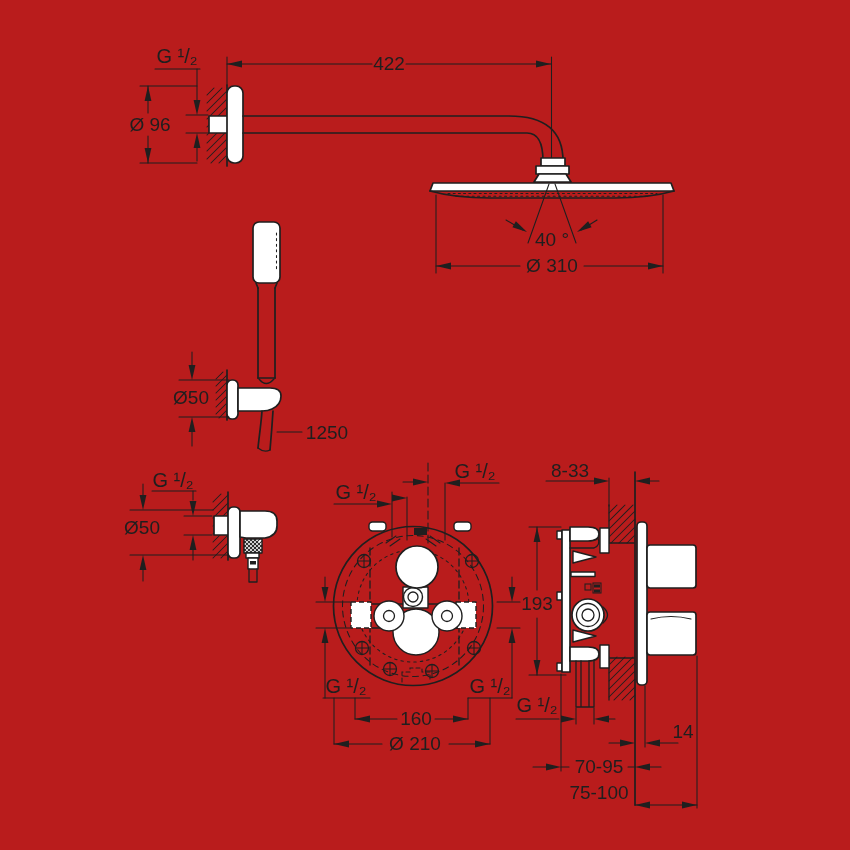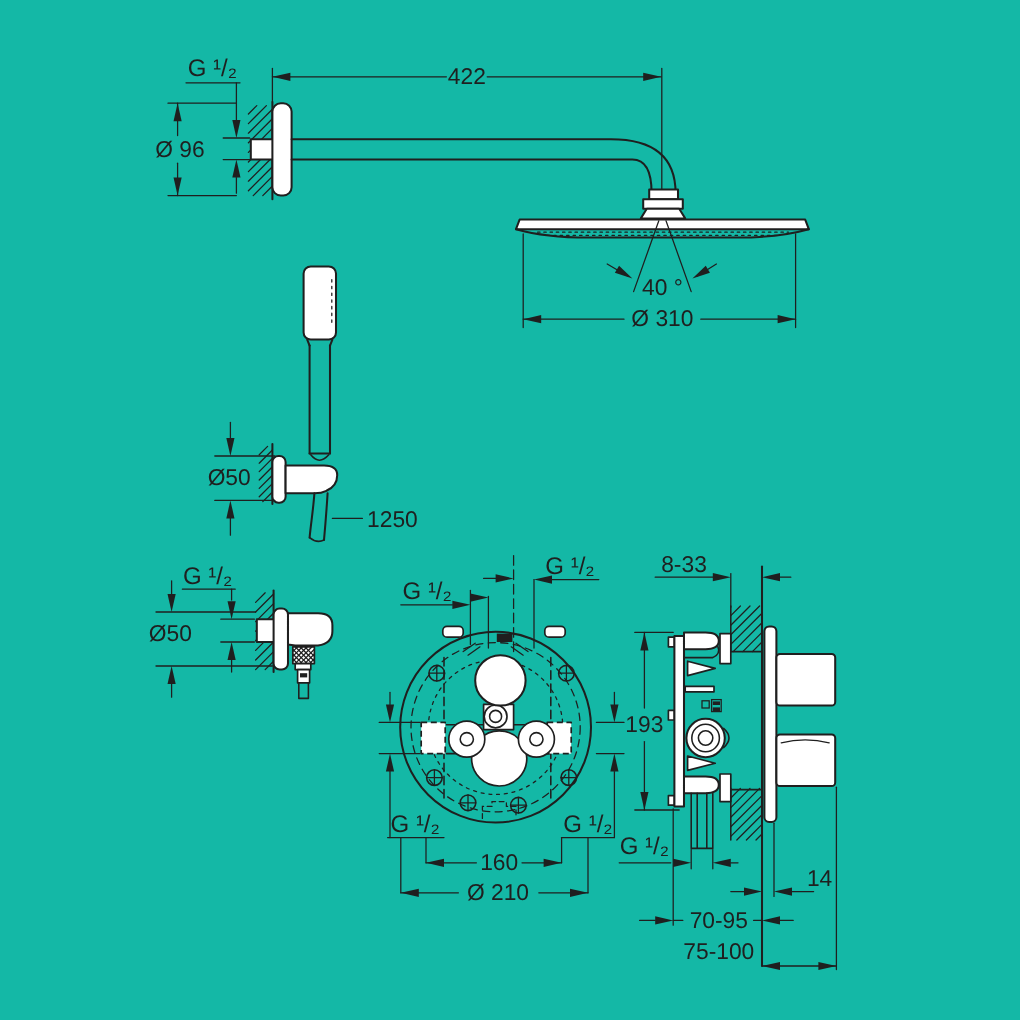--- a/index.html
+++ b/index.html
@@ -1,16 +1,16 @@
 <!DOCTYPE html>
 <html><head>
 <meta charset="utf-8">
 <style>
   html,body{margin:0;padding:0;background:#fff;}
-  .canvas{width:850px;height:850px;background:#14b8a6;position:relative;overflow:hidden;text-align:right;}
+  .canvas{width:850px;height:850px;background:#b91c1c;position:relative;overflow:hidden;text-align:right;}
   svg{display:block;}
   .ln{stroke:#1f1f1f;fill:none;stroke-width:1.7;stroke-linejoin:round;stroke-linecap:round;}
   .md{stroke:#1f1f1f;fill:none;stroke-width:1.3;stroke-linejoin:round;stroke-linecap:round;}
   .tn{stroke:#1f1f1f;fill:none;stroke-width:1.05;stroke-linecap:round;}
   .wf{fill:#ffffff;stroke:#1f1f1f;stroke-width:1.7;stroke-linejoin:round;}
   .wm{fill:#ffffff;stroke:#1f1f1f;stroke-width:1.4;stroke-linejoin:round;}
   .fb{fill:#1f1f1f;stroke:none;}
   text.dim{font-family:"Liberation Sans","DejaVu Sans",sans-serif;font-size:19px;fill:#1f1f1f;text-anchor:middle;}
   text.gh{font-size:20px;}
 </style>

